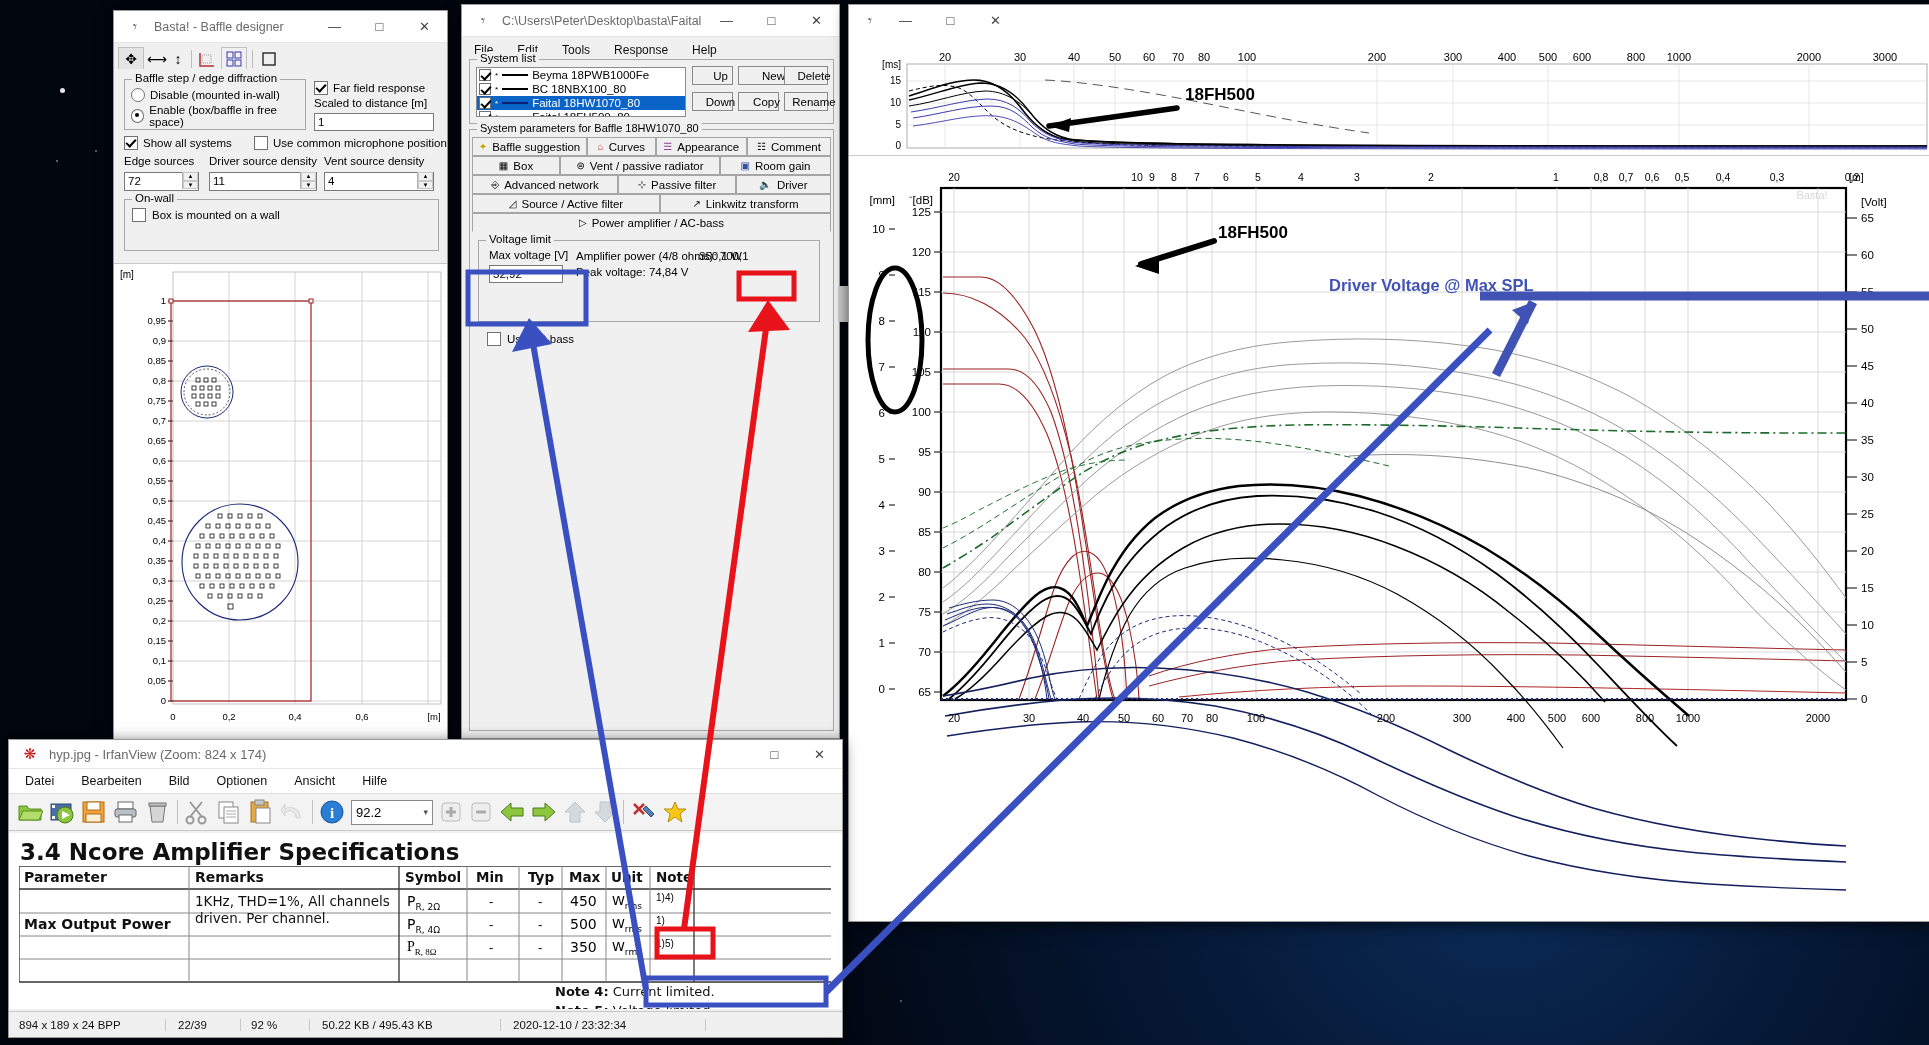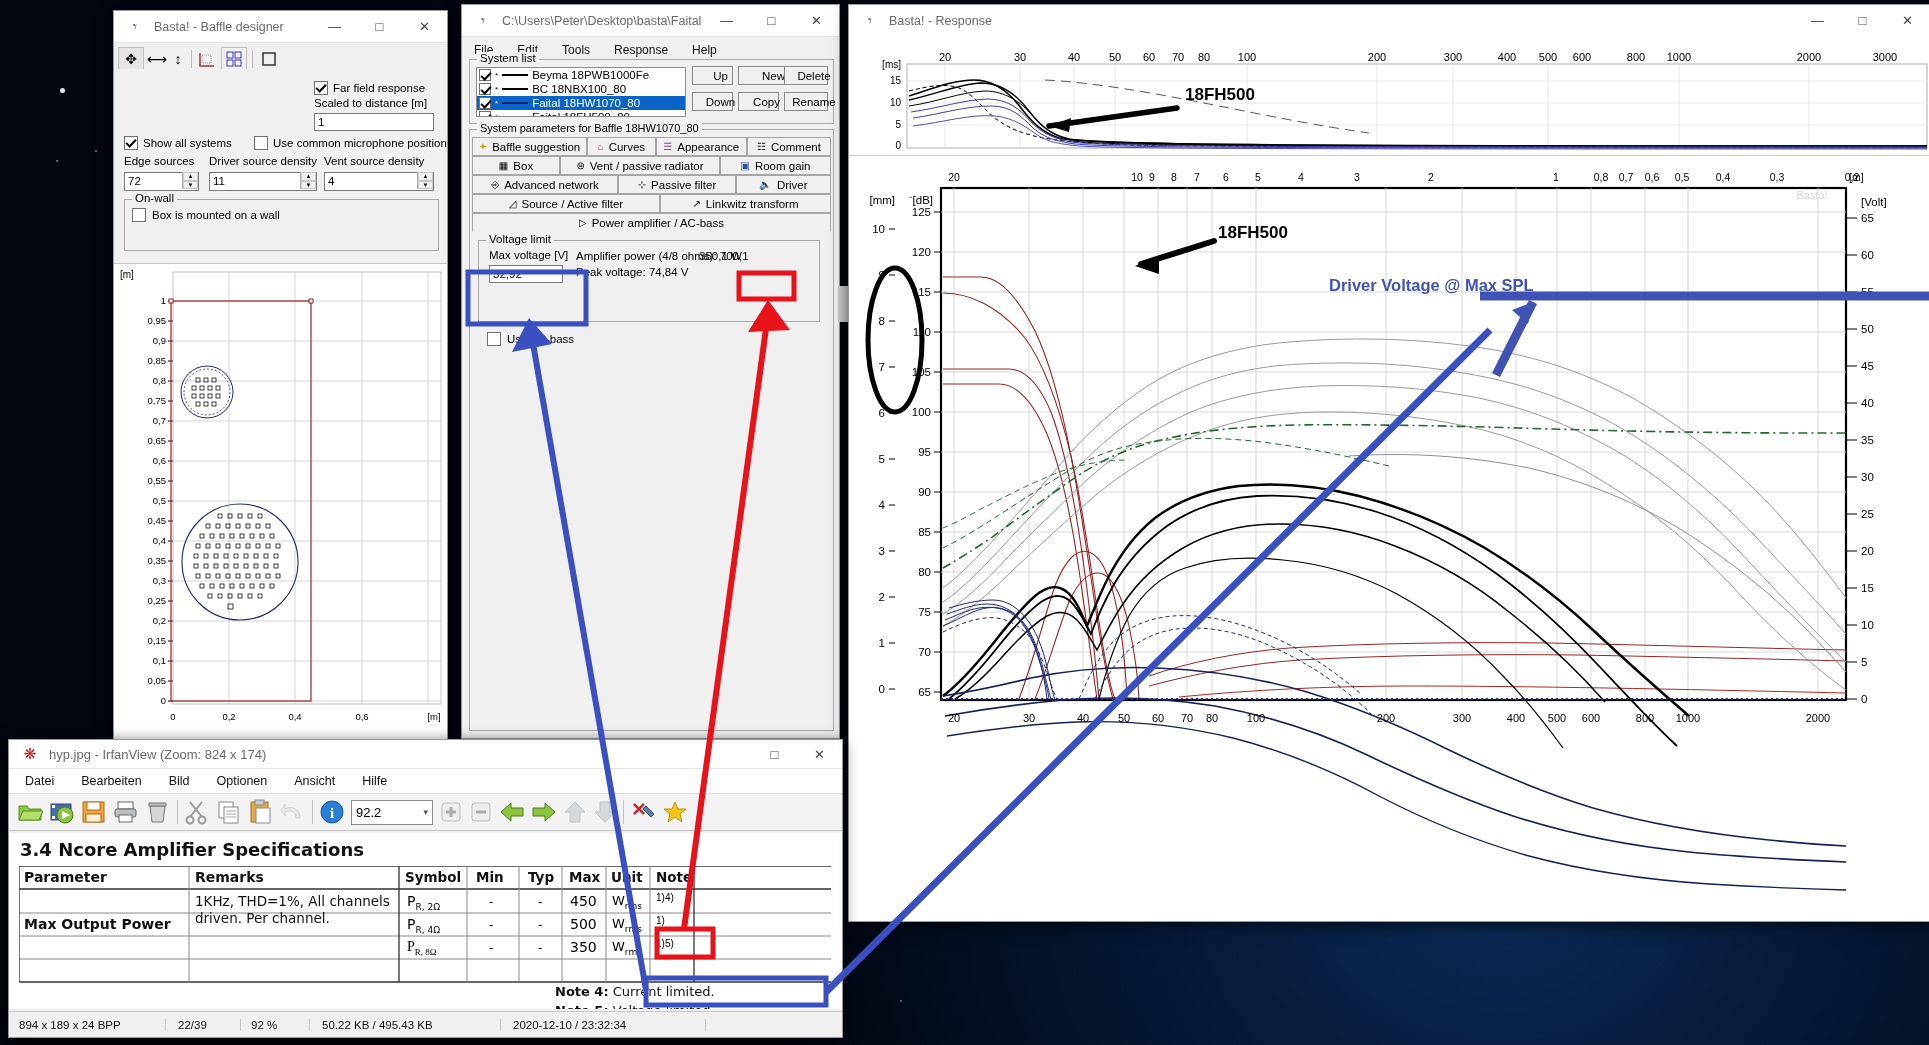--- a/index.html
+++ b/index.html
@@ -86,20 +86,33 @@
     </div>
     <div style="width:1px;height:18px;background:#bbb;margin:0 3px;"></div>
     <div style="width:22px;height:22px;display:flex;align-items:center;justify-content:center;">
       <svg width="14" height="14">
           <rect x="1" y="1" width="12" height="12" fill="none" stroke="#333" stroke-width="1.5"></rect>
         </svg>
     </div>
   </div>
 
   <div style="position:absolute;left:0;top:58px;width:333px;height:190px;background:#f0f0f0;">
+    <div class="grp" style="left:10px;top:10px;width:180px;height:49px;">
+      <div class="legend">Baffle step / edge diffraction</div>
+      <div style="padding:8px 0 0 6px;">
+        <div style="display:flex;align-items:center;gap:5px;margin-bottom:2px;">
+          <span class="rb"></span>
+          <span class="lbl">Disable (mounted in-wall)</span>
+        </div>
+        <div style="display:flex;align-items:center;gap:5px;">
+          <span class="rb on"></span>
+          <span class="lbl">Enable (box/baffle in free space)</span>
+        </div>
+      </div>
+    </div>
 
     <div style="position:absolute;left:200px;top:12px;display:flex;align-items:center;gap:5px;">
       <span class="cb on"></span>
       <span class="lbl">Far field response</span>
     </div>
     <div class="lbl" style="position:absolute;left:200px;top:28px;">Scaled to distance [m]</div>
     <input class="inp" style="position: absolute; left: 200px; top: 44px; width: 120px; height: 18px;" value="1">
 
     <div style="position:absolute;left:10px;top:67px;display:flex;align-items:center;gap:5px;">
       <span class="cb on"></span>
@@ -472,21 +485,20 @@
         </svg>
     </div>
   </div>
 </div>
 
 <div style="position:absolute;left:838px;top:286px;width:10px;height:36px;background:#cdcdcd;"></div>
 
 <div class="win" style="left:848px;top:4px;width:1081px;height:916px;background:#fff;">
   <div class="titlebar">
     <div class="tb-icon">𝄾</div>
-    <div class="tb-title">Basta! - Response</div>
     <div class="tb-btns">
       <div class="tb-btn">—</div>
       <div class="tb-btn">□</div>
       <div class="tb-btn close">✕</div>
     </div>
   </div>
 
   <div style="position:absolute;left:0;top:31px;width:1081px;height:117px;background:#fff;">
     <svg width="1081" height="117" viewBox="0 0 1081 117">
       <g font-size="11" font-family="Liberation Sans" fill="#000" text-anchor="middle">
@@ -931,21 +943,21 @@
         </svg>
     </div>
     <div style="width:26px;height:24px;">
       <svg width="26" height="24">
           <path d="M13 2 L16 9 L24 9 L18 14 L20 22 L13 17 L6 22 L8 14 L2 9 L10 9 Z" fill="#f5c518" stroke="#b8900a"></path>
         </svg>
     </div>
   </div>
 
   <div style="position:absolute;left:0;top:93px;width:833px;height:176px;background:#fff;overflow:hidden;">
-    <div style="position:absolute;left:11px;top:6px;font-size:18px;font-weight:bold;color:#111;font-family:'DejaVu Sans',sans-serif;">3.4   Ncore Amplifier Specifications</div>
+    <div style="position:absolute;left:11px;top:6px;font-size:23px;font-weight:bold;color:#111;font-family:'DejaVu Sans',sans-serif;">3.4   Ncore Amplifier Specifications</div>
 
     <div style="position:absolute;left:10px;top:33px;width:812px;height:138px;">
       <svg width="812" height="138" style="position:absolute;left:0;top:0;">
         <line x1="0" y1="0" x2="812" y2="0" stroke="#333" stroke-width="1.6"></line>
         <line x1="0" y1="23" x2="812" y2="23" stroke="#333" stroke-width="1.6"></line>
         <line x1="0" y1="47" x2="812" y2="47" stroke="#888" stroke-width="1"></line>
         <line x1="0" y1="70" x2="812" y2="70" stroke="#888" stroke-width="1"></line>
         <line x1="0" y1="93" x2="812" y2="93" stroke="#888" stroke-width="1"></line>
         <line x1="0" y1="116" x2="812" y2="116" stroke="#333" stroke-width="1.6"></line>
         <line x1="0" y1="0" x2="0" y2="116" stroke="#333" stroke-width="1.3"></line>

